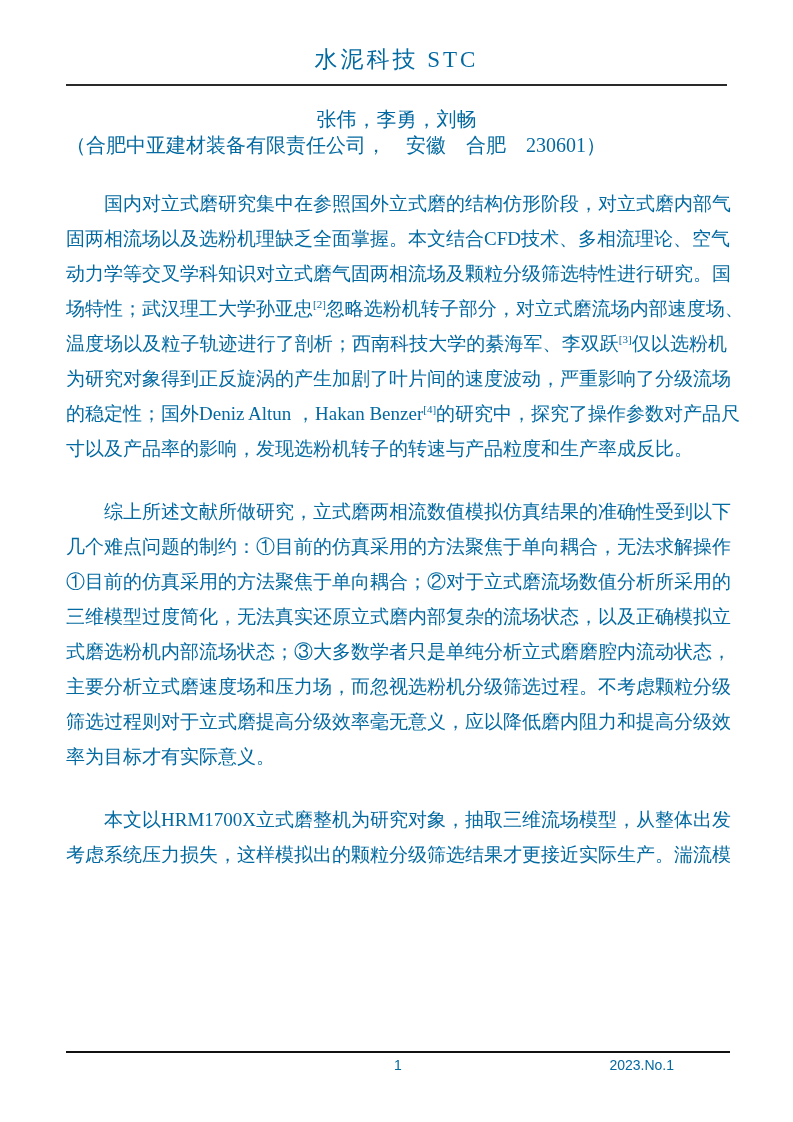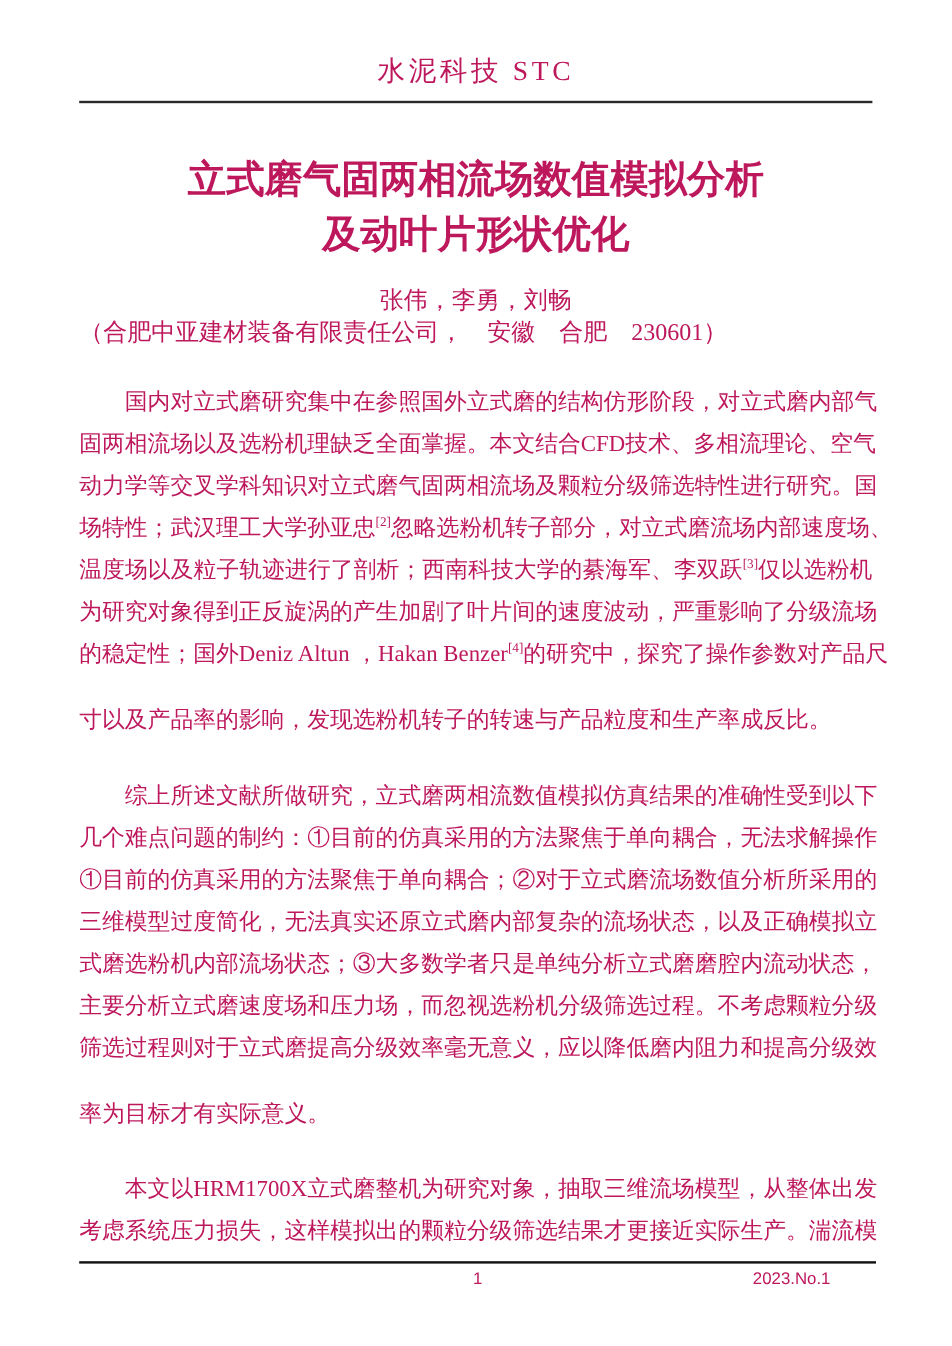--- a/index.html
+++ b/index.html
@@ -6,21 +6,21 @@
     margin: 0;
     padding: 0;
     background: #ffffff;
   }
   .page {
     position: relative;
     width: 793px;
     height: 1122px;
     margin: 0 auto;
     background: #ffffff;
-    color: #be185d;
+    color: #0369a1;
     font-family: "Liberation Serif", "DejaVu Serif", serif;
     overflow: hidden;
   }
   .content {
     padding: 0 66px;
   }
   
   .running-head {
     padding-top: 46px;
     text-align: center;
@@ -69,21 +69,21 @@
     font-size: 19px;
   }
   .line {
     height: 35px;
     line-height: 35px;
     text-align: justify;
     text-align-last: justify;
     white-space: nowrap;
   }
   .line.first { text-indent: 2em; margin-top: 28px; }
-  .line.no-stretch { text-align-last: auto; margin-top: 20px; }
+  .line.no-stretch { text-align-last: auto; }
   sup.cite {
     font-size: 11px;
     line-height: 0;
     vertical-align: super;
   }
   
   .footer-rule {
     position: absolute;
     left: 66px;
     width: 664px;
@@ -103,37 +103,33 @@
     font-size: 14px;
     line-height: 20px;
   }
   .page-number {
     position: absolute;
     left: 0; right: 0;
     text-align: center;
   }
   .issue {
     position: absolute;
-    right: 38px;
+    right: 56px;
   }
 </style>
 </head>
 <body>
 
 <div class="page">
   <div class="content">
 
     <div class="running-head">水泥科技 STC</div>
 
     <hr class="head-rule">
 
-    <div class="article-title">
-      <div>立式磨气固两相流场数值模拟分析</div>
-      <div>及动叶片形状优化</div>
-    </div>
 
     <div class="authors">张伟，李勇，刘畅</div>
 
     <div class="affiliation">（合肥中亚建材装备有限责任公司，　安徽　合肥　230601）</div>
 
 
     <div class="body-text" id="body-text">
         <div class="paragraph">
           <div class="line first">国内对立式磨研究集中在参照国外立式磨的结构仿形阶段，对立式磨内部气</div>
           <div class="line">固两相流场以及选粉机理缺乏全面掌握。本文结合CFD技术、多相流理论、空气</div>

